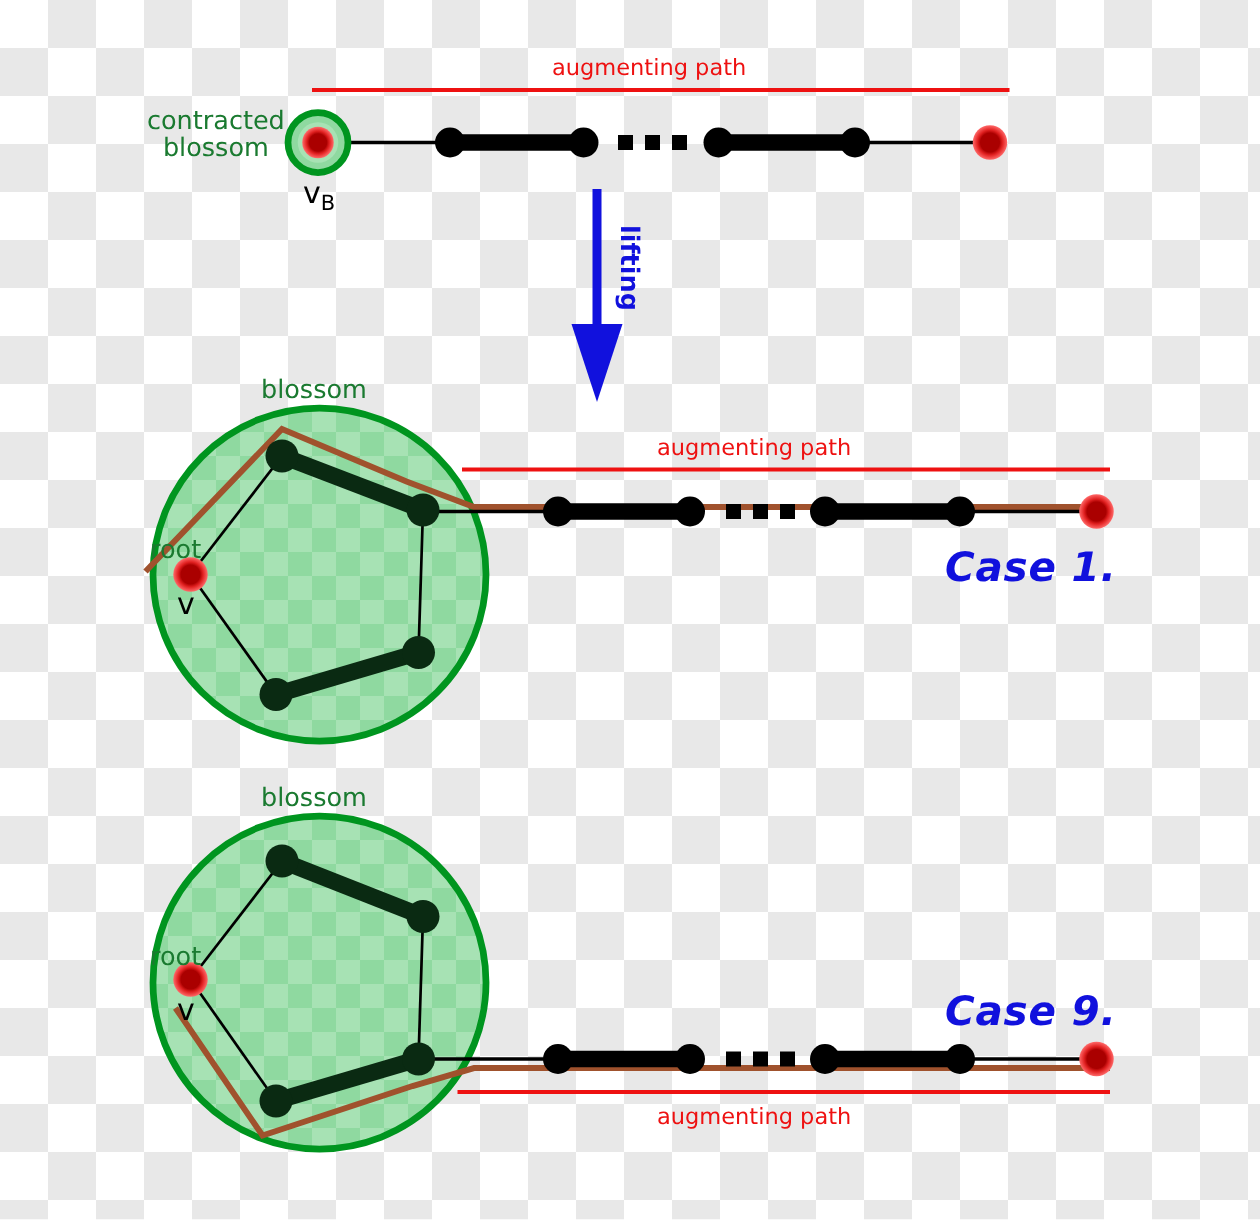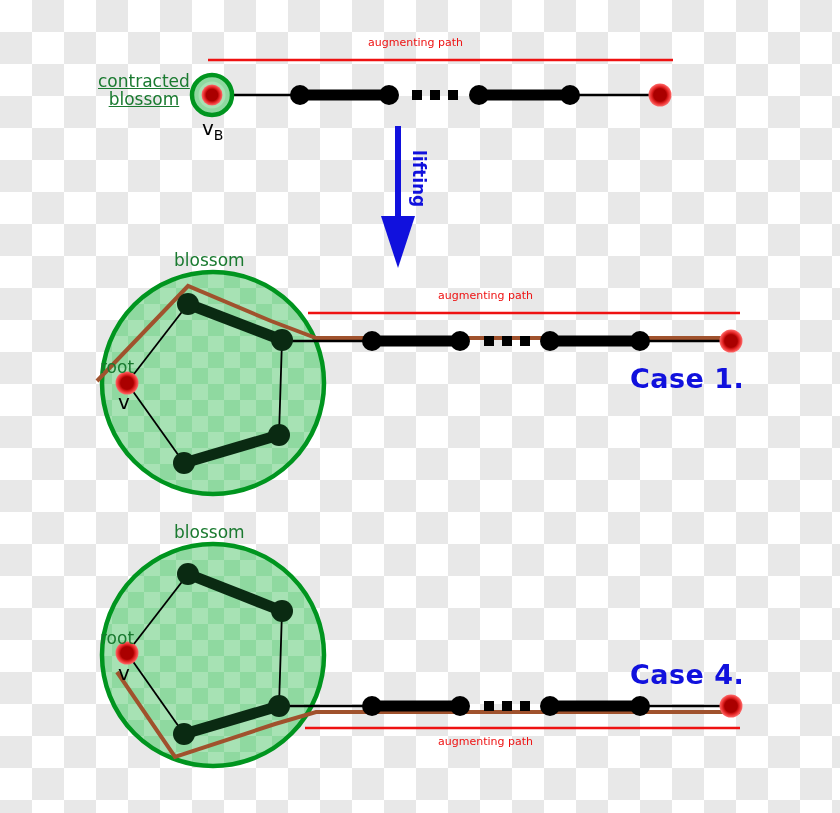--- a/index.html
+++ b/index.html
@@ -30,36 +30,37 @@
     position: absolute;
     white-space: nowrap;
     line-height: 1.08;
   }
   .lbl-green {
     color: #1a7a30;
     font-size: 17px;
   }
   .lbl-red {
     color: #ee1111;
-    font-size: 11px;
+    font-size: 15px;
   }
   .lbl-black {
     color: #000000;
     font-size: 20px;
   }
   .lbl-blue {
     color: #1111dd;
     font-size: 17px;
     font-weight: bold;
   }
   .lbl-case {
     color: #1111dd;
     font-size: 27px;
     font-weight: bold;
     letter-spacing: 0.5px;
+    font-style: italic;
   }
   .lbl-rot {
     transform: rotate(90deg);
     transform-origin: left top;
   }
   .sub {
     font-size: 14px;
     vertical-align: sub;
   }
   .two-line { text-align: center; }
@@ -197,21 +198,21 @@
       <circle cx="127" cy="653" r="11.5" fill="url(#redGlow)"></circle>
 
       <circle cx="372" cy="706" r="10" fill="#000"></circle>
       <circle cx="460" cy="706" r="10" fill="#000"></circle>
       <circle cx="550" cy="706" r="10" fill="#000"></circle>
       <circle cx="640" cy="706" r="10" fill="#000"></circle>
       <circle cx="731" cy="706" r="11.5" fill="url(#redGlow)"></circle>
     </g>
   </svg>
 
-  <div class="lbl lbl-green two-line" style="left:98px; top:72px;text-decoration:underline;">
+  <div class="lbl lbl-green two-line" style="left:98px; top:72px;">
     <div>contracted</div>
     <div>blossom</div>
   </div>
 
   <div class="lbl lbl-black" style="left:202px; top:118px;">
     <span>v</span><span class="sub">B</span>
   </div>
 
   <div class="lbl lbl-red" style="left:368px; top:37px;">augmenting path</div>
 
@@ -220,15 +221,15 @@
   <div class="lbl lbl-green" style="left:174px; top:251px;">blossom</div>
   <div class="lbl lbl-green" style="left:100px; top:358px;">root</div>
   <div class="lbl lbl-black" style="left:118px; top:392px;">v</div>
   <div class="lbl lbl-red" style="left:438px; top:290px;">augmenting path</div>
   <div class="lbl lbl-case" style="left:630px; top:364px;">Case 1.</div>
 
   <div class="lbl lbl-green" style="left:174px; top:523px;">blossom</div>
   <div class="lbl lbl-green" style="left:100px; top:629px;">root</div>
   <div class="lbl lbl-black" style="left:118px; top:663px;">v</div>
   <div class="lbl lbl-red" style="left:438px; top:736px;">augmenting path</div>
-  <div class="lbl lbl-case" style="left:630px; top:660px;">Case 4.</div>
+  <div class="lbl lbl-case" style="left:630px; top:660px;">Case 9.</div>
 
 </div>
 
 </body></html>

